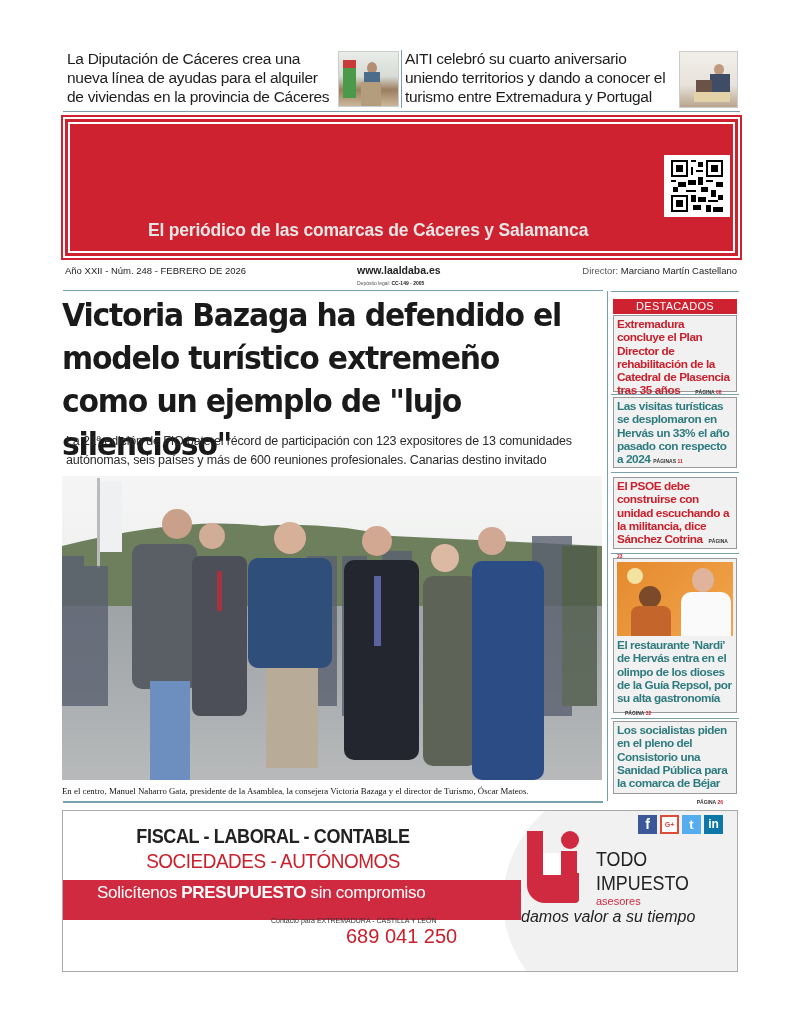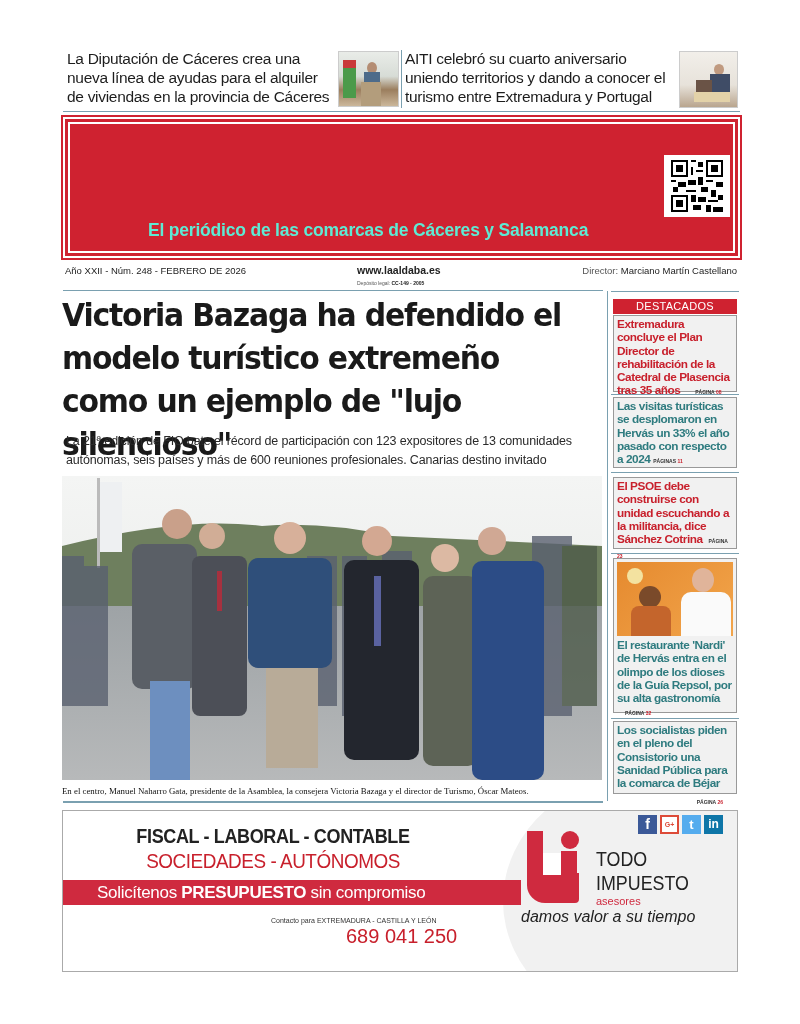--- a/index.html
+++ b/index.html
@@ -8,21 +8,21 @@
 
 .teaser{font-family:"Liberation Sans",sans-serif;font-size:15.5px;line-height:19px;color:#1d1d1d;letter-spacing:-0.3px}
 .pg{font-size:5px;font-weight:bold;color:#333;letter-spacing:0}
 .pg b{color:#c8202c}
 .vsep{width:1px;background:#7aa0b0}
 .thumb{border:1px solid #ccc;overflow:hidden}
 
 .mast{left:63px;top:117px;width:677px;height:141px;background:#cf2230;border:2px solid #fff;outline:2px solid #cf2230}
 .mast-inner{position:absolute;left:3px;top:3px;right:3px;bottom:3px;border:2px solid #fff}
 .logo{position:absolute;left:85px;top:-14px;font-size:98px;color:#fff;font-family:"DejaVu Sans",sans-serif;letter-spacing:-1px;line-height:1.2}
-.tagline{position:absolute;left:83px;top:101px;font-size:17.5px;color:#5eead4;font-weight:bold;letter-spacing:-0.2px;font-family:"Liberation Sans",sans-serif}
+.tagline{position:absolute;left:83px;top:101px;font-size:17.5px;color:#e5e5e5;font-weight:bold;letter-spacing:-0.2px;font-family:"Liberation Sans",sans-serif}
 .qr{position:absolute;right:8px;top:36px;width:66px;height:62px;background:#fff;padding:5px}
 
 .dateline{font-size:9.5px;color:#222}
 
 .headline{left:62px;top:294px;width:545px;font-family:"DejaVu Sans",sans-serif;font-weight:bold;font-size:32.5px;line-height:43px;letter-spacing:-1.3px;color:#1a1a1a;transform:scaleX(0.92);transform-origin:left top}
 .lead{left:66px;top:432px;width:540px;font-size:12.5px;line-height:19px;color:#2a2a2a;letter-spacing:-0.15px}
 .photo{left:62px;top:476px;width:540px;height:304px;overflow:hidden;background:#cfd6dc}
 .caption{left:62px;top:786px;width:545px;font-family:"Liberation Serif",serif;font-size:8.8px;color:#111}
 
 .side-title{left:613px;top:299px;width:124px;height:15px;background:#cf2230;color:#fff;font-weight:normal;font-size:11px;text-align:center;line-height:15px;letter-spacing:0.3px}
@@ -197,21 +197,21 @@
 <div class="abs hr" style="left:611px;top:718px;width:128px;height:1px"></div>
 <div class="sbox teal" style="top:721px;height:73px">
   <span>Los socialistas piden en el pleno del Consistorio una Sanidad Pública para la comarca de Béjar</span>
   <div class="pg" style="text-align:right;margin-top:6px;margin-right:10px"><span>PÁGINA</span> <b>26</b></div>
 </div>
 
 <div class="abs ad">
   <div class="abs" style="left:440px;top:-40px;width:300px;height:260px;border-radius:50%;background:#f1f1f1"></div>
   <div class="abs" style="left:0;top:14px;width:420px;text-align:center;font-weight:bold;font-size:20px;color:#222;letter-spacing:-0.4px;transform:scaleX(0.9)">FISCAL - LABORAL - CONTABLE</div>
   <div class="abs" style="left:0;top:38px;width:420px;text-align:center;font-size:21px;color:#c8202c;letter-spacing:-0.5px;transform:scaleX(0.9)">SOCIEDADES - AUTÓNOMOS</div>
-  <div class="abs" style="left:0;top:69px;width:458px;height:25px;background:#cf2a3f;color:#fff;font-size:17px;line-height:25px;padding-left:34px;letter-spacing:-0.3px">
+  <div class="abs" style="left:0;top:69px;width:458px;height:40px;background:#cf2a3f;color:#fff;font-size:17px;line-height:25px;padding-left:34px;letter-spacing:-0.3px">
     <span>Solicítenos</span> <b>PRESUPUESTO</b> <span>sin compromiso</span>
   </div>
   <div class="abs" style="left:208px;top:106px;font-size:7px;color:#333">Contacto para EXTREMADURA - CASTILLA Y LEÓN</div>
   <div class="abs" style="left:283px;top:114px;font-size:20px;color:#c8202c">689 041 250</div>
 
   <div class="abs" style="left:462px;top:20px;width:68px;height:76px">
     <div style="position:absolute;left:2px;top:0;width:16px;height:52px;background:#cf2a3f"></div>
     <div style="position:absolute;left:2px;top:42px;width:52px;height:30px;background:#cf2a3f;border-radius:0 0 4px 18px"></div>
     <div style="position:absolute;left:18px;top:22px;width:20px;height:22px;background:#fff"></div>
     <div style="position:absolute;left:36px;top:20px;width:16px;height:40px;background:#cf2a3f"></div>

